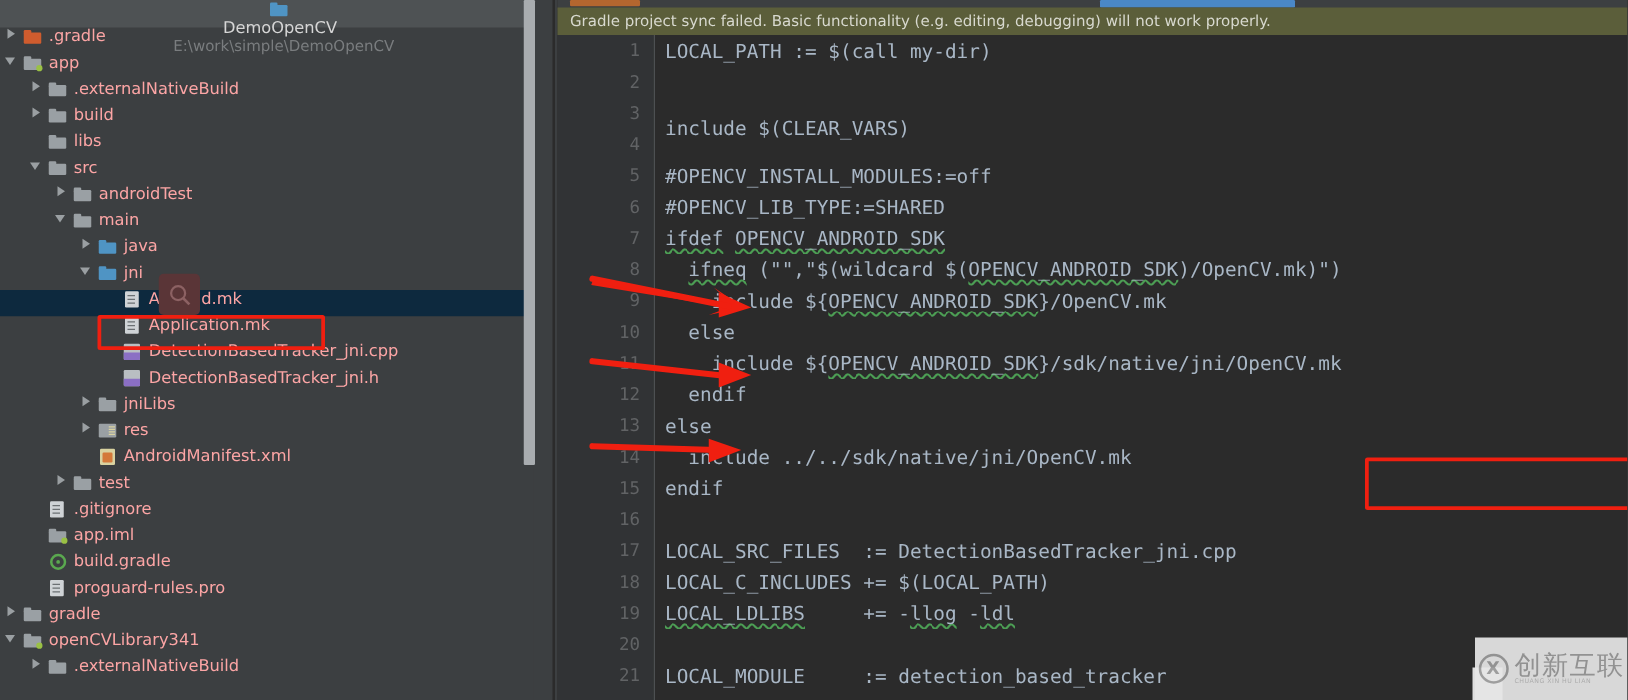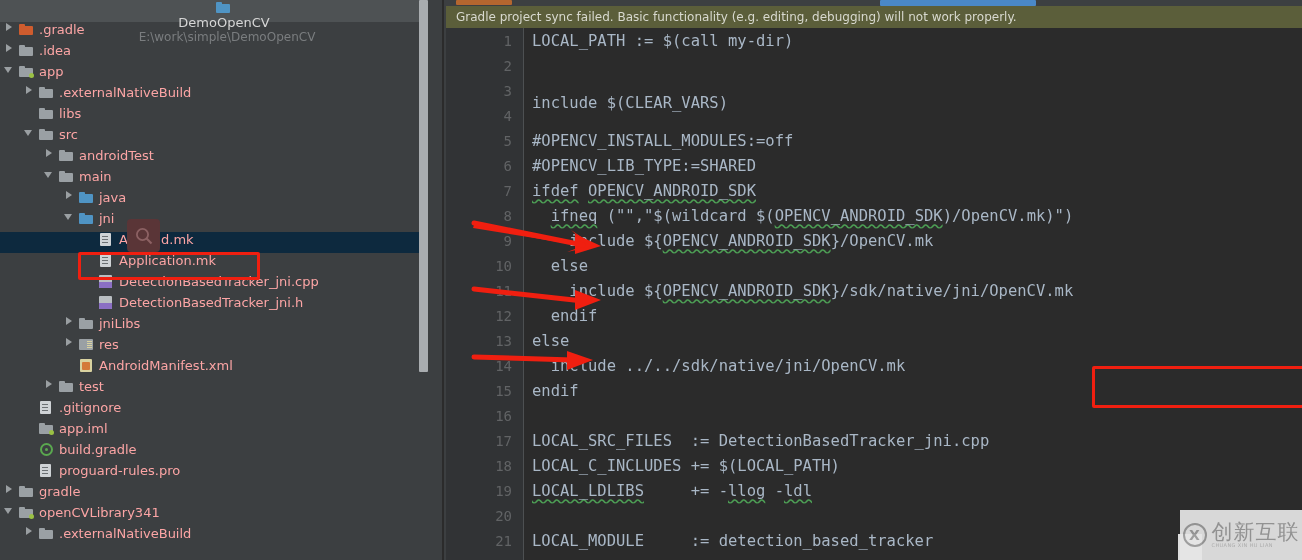--- a/index.html
+++ b/index.html
@@ -430,51 +430,51 @@
           <span class="ico">
             <span class="folder orange">
               <span class="tab"></span>
               <span class="body"></span>
             </span>
           </span>
           <span class="label">.gradle</span>
         </div>
         <div class="row">
           <span style="display: inline-block; flex: 0 0 4px; width: 4px;"></span>
-          <span class="arrow right"></span>
-          <span class="ico">
-            <span class="folder gray">
-              <span class="tab"></span>
-              <span class="body"></span>
-            </span>
-          </span>
-          <span class="label">.idea</span>
-        </div>
-        <div class="row">
-          <span style="display: inline-block; flex: 0 0 4px; width: 4px;"></span>
           <span class="arrow down"></span>
           <span class="ico">
             <span class="folder gray">
               <span class="tab"></span>
               <span class="body"></span>
               <span class="dot-green"></span>
             </span>
           </span>
           <span class="label">app</span>
         </div>
         <div class="row">
           <span style="display: inline-block; flex: 0 0 24px; width: 24px;"></span>
           <span class="arrow right"></span>
           <span class="ico">
             <span class="folder gray">
               <span class="tab"></span>
               <span class="body"></span>
             </span>
           </span>
           <span class="label">.externalNativeBuild</span>
+        </div>
+        <div class="row">
+          <span style="display: inline-block; flex: 0 0 24px; width: 24px;"></span>
+          <span class="arrow right"></span>
+          <span class="ico">
+            <span class="folder gray">
+              <span class="tab"></span>
+              <span class="body"></span>
+            </span>
+          </span>
+          <span class="label">build</span>
         </div>
         <div class="row">
           <span style="display: inline-block; flex: 0 0 24px; width: 24px;"></span>
           <span class="arrow none"></span>
           <span class="ico">
             <span class="folder gray">
               <span class="tab"></span>
               <span class="body"></span>
             </span>
           </span>

